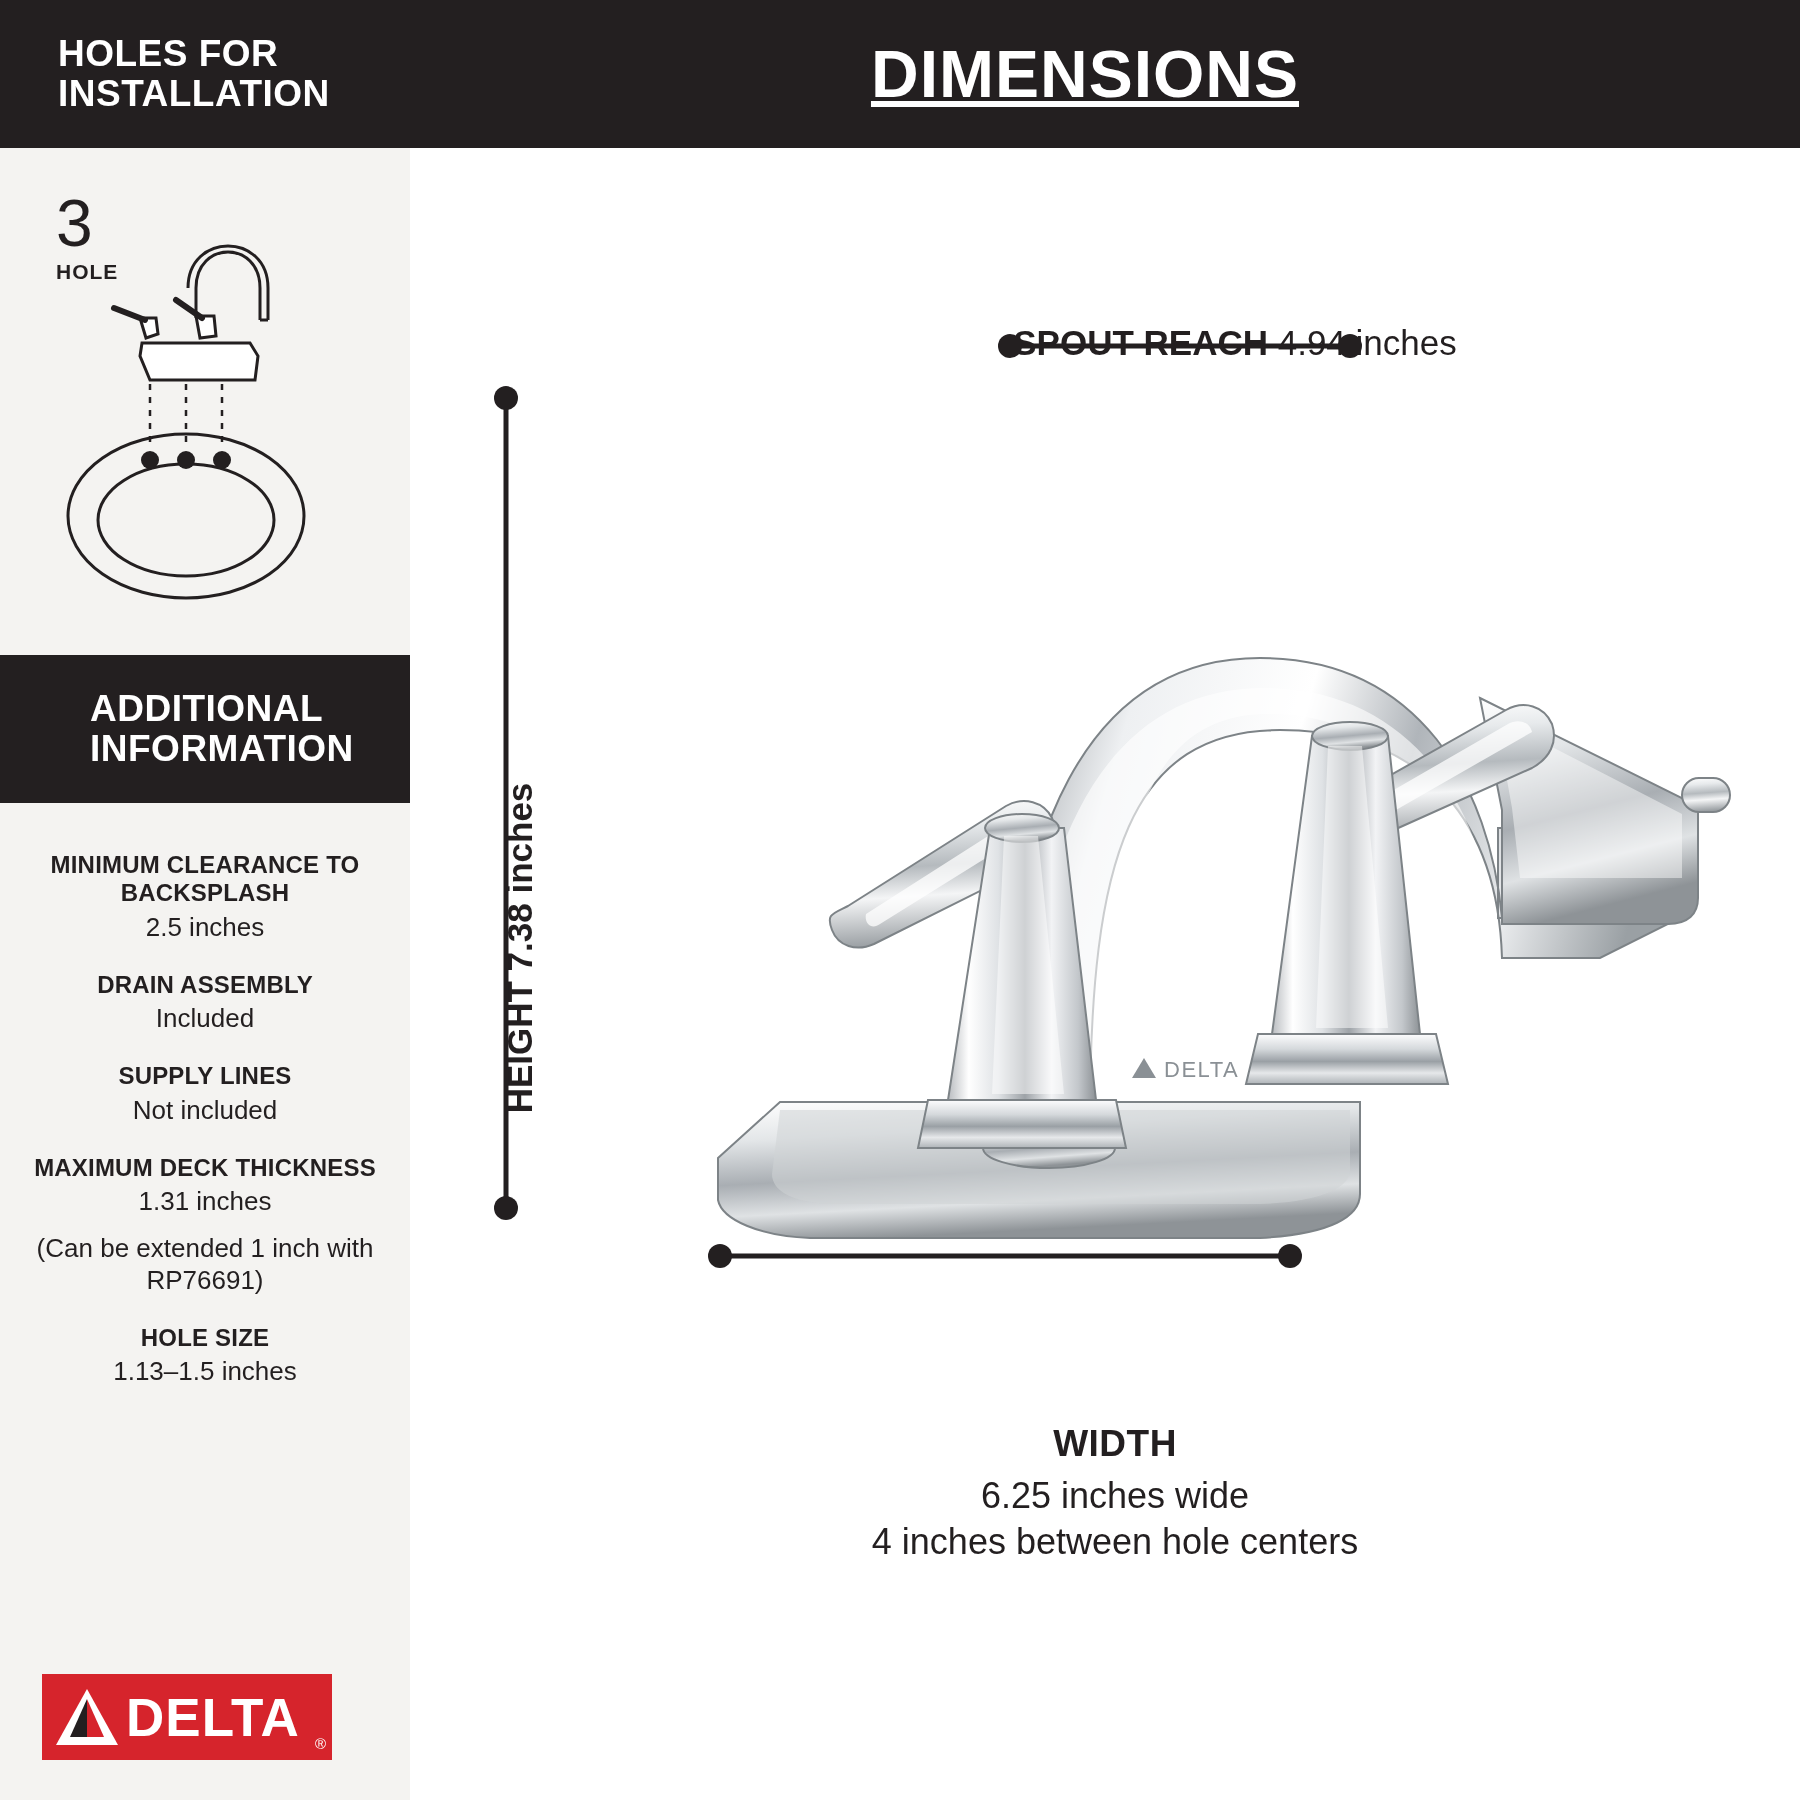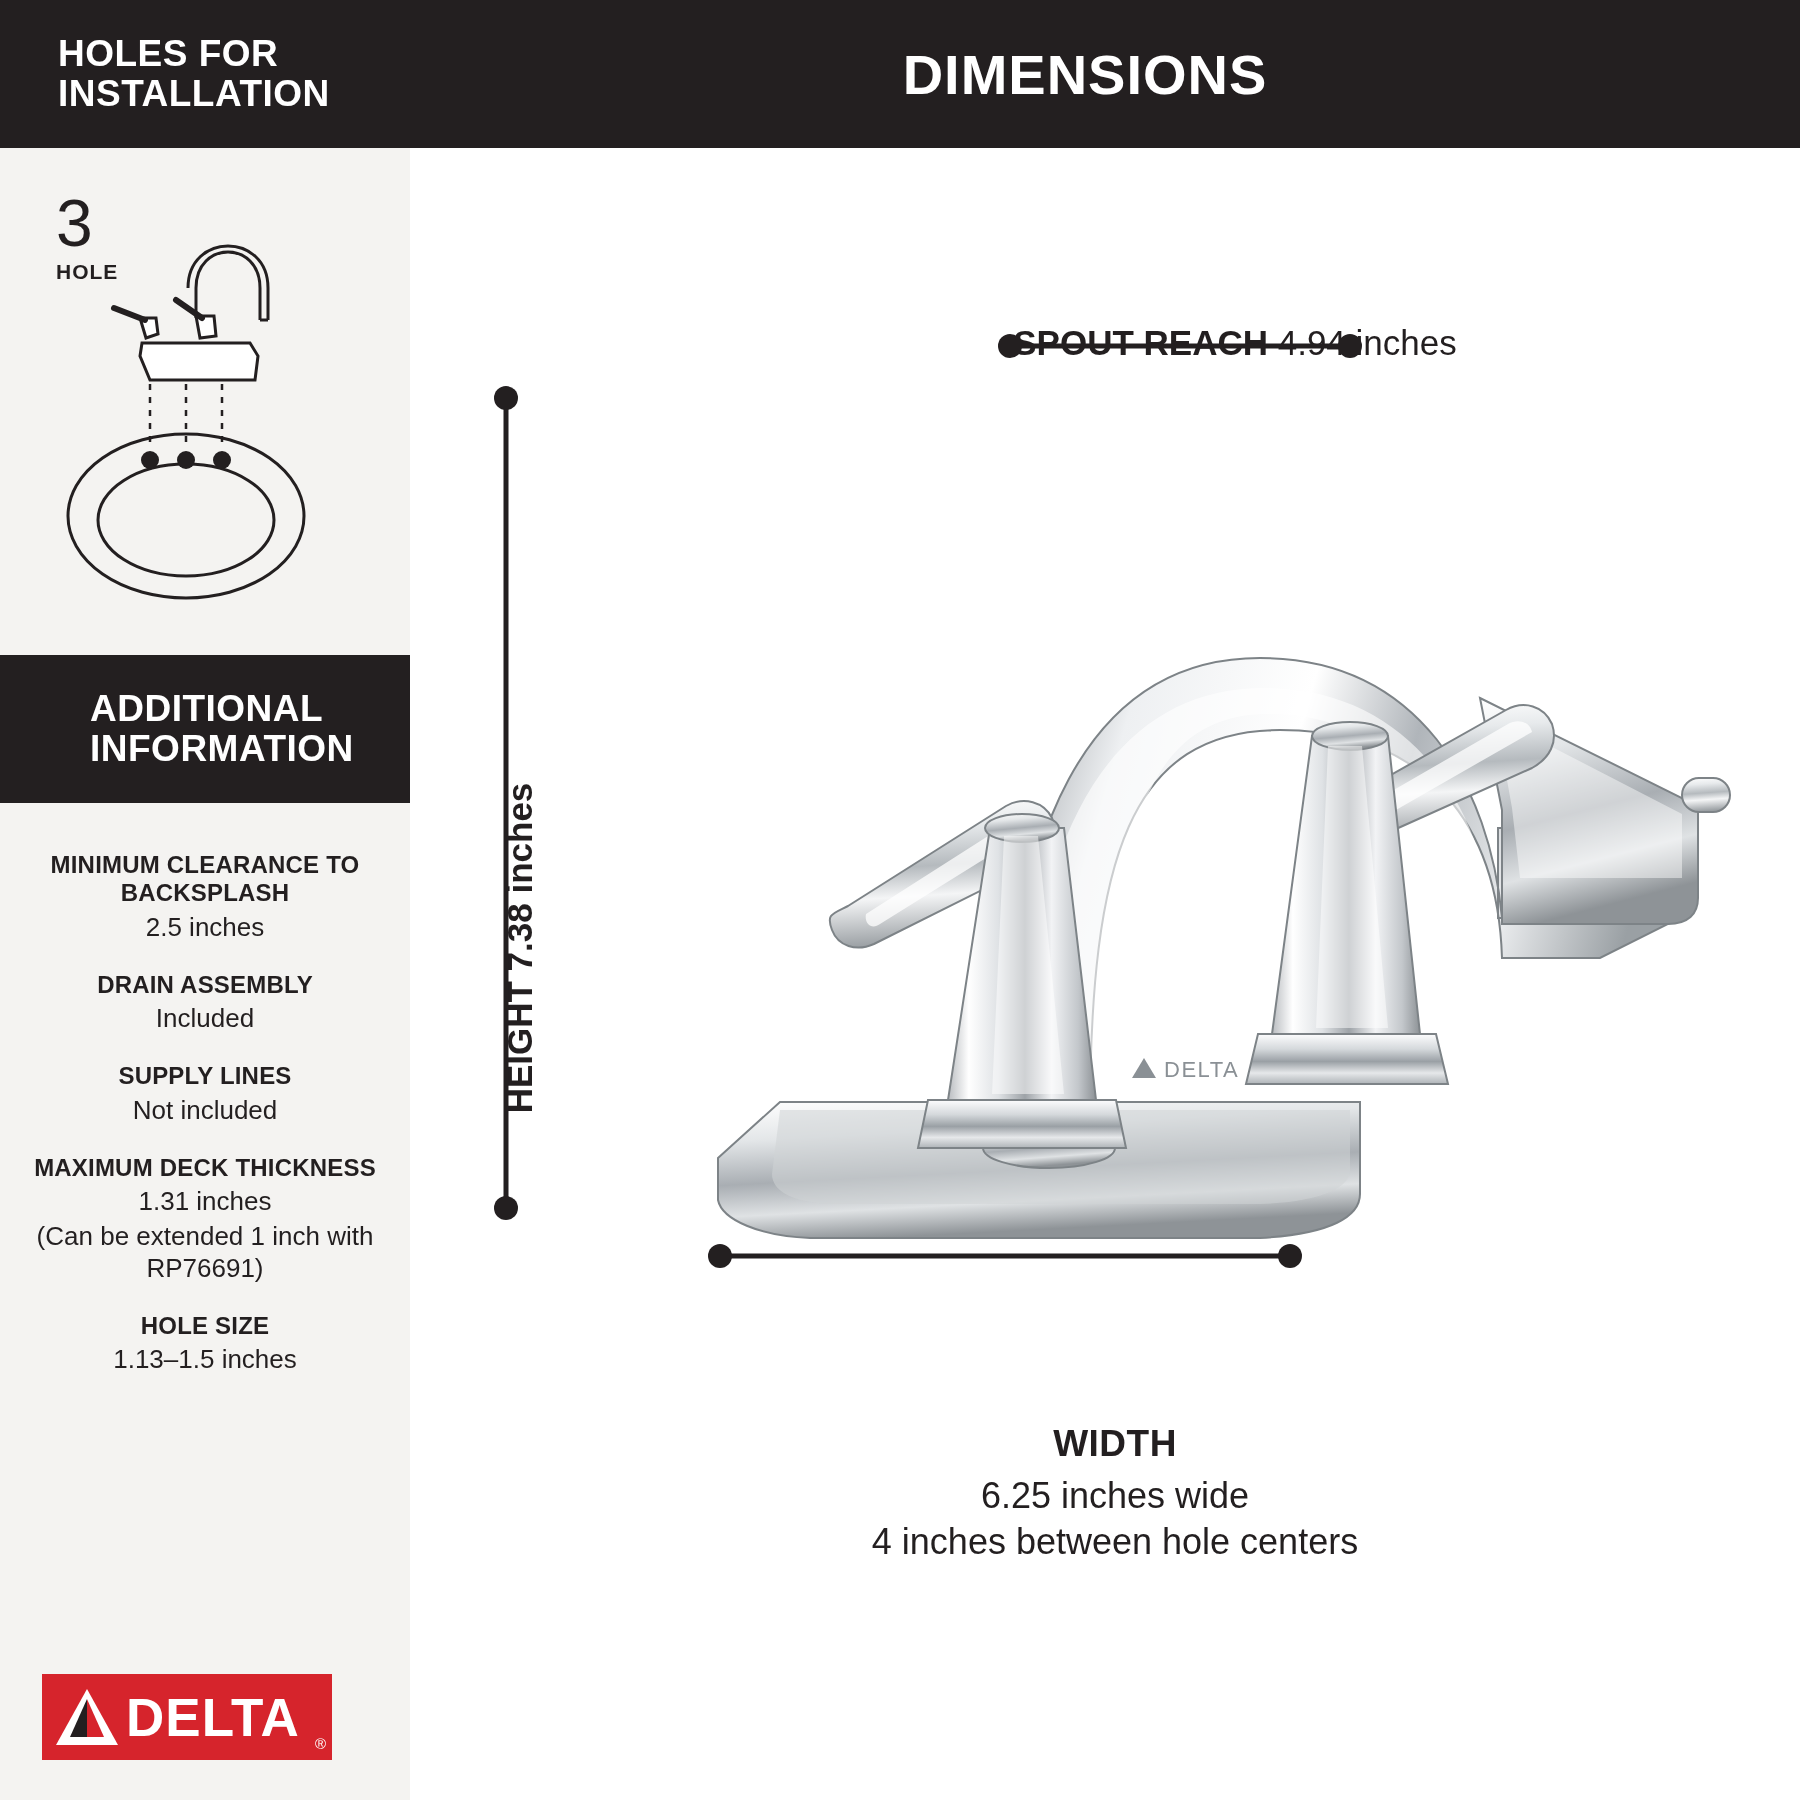--- a/index.html
+++ b/index.html
@@ -83,22 +83,23 @@
   .main{
     position:absolute;left:410px;top:0;width:1390px;height:1800px;
     background:#ffffff;
   }
   .title-bar{
     position:absolute;left:0;top:0;width:1390px;height:148px;
     background:#231f20;color:#fff;
     display:flex;align-items:center;justify-content:center;
   }
   .title-bar .t{
-    font-size:56px;font-weight:bold;letter-spacing:1px;
+    font-size:66px;font-weight:bold;letter-spacing:1px;
     margin-left:-40px;
+    text-decoration:underline;
   }
 
   .canvas{position:absolute;left:0;top:148px;width:1390px;height:1652px;}
 
   .lbl{position:absolute;color:#231f20;}
   .lbl b{font-weight:bold;}
 
   .spout-label{
     left:505px;top:175px;width:640px;text-align:center;font-size:35px;white-space:nowrap;
   }
@@ -182,21 +183,21 @@
         </div>
 
         <div class="spec">
           <div class="label">SUPPLY LINES</div>
           <div class="value">Not included</div>
         </div>
 
         <div class="spec">
           <div class="label">MAXIMUM DECK THICKNESS</div>
           <div class="value">1.31 inches</div>
-          <div class="value" style="margin-top:4px">(Can be extended 1 inch with RP76691)</div>
+          <div class="value" style="margin-top:16px">(Can be extended 1 inch with RP76691)</div>
         </div>
 
         <div class="spec">
           <div class="label">HOLE SIZE</div>
           <div class="value">1.13–1.5 inches</div>
         </div>
 
 
       </div>
     </div>

